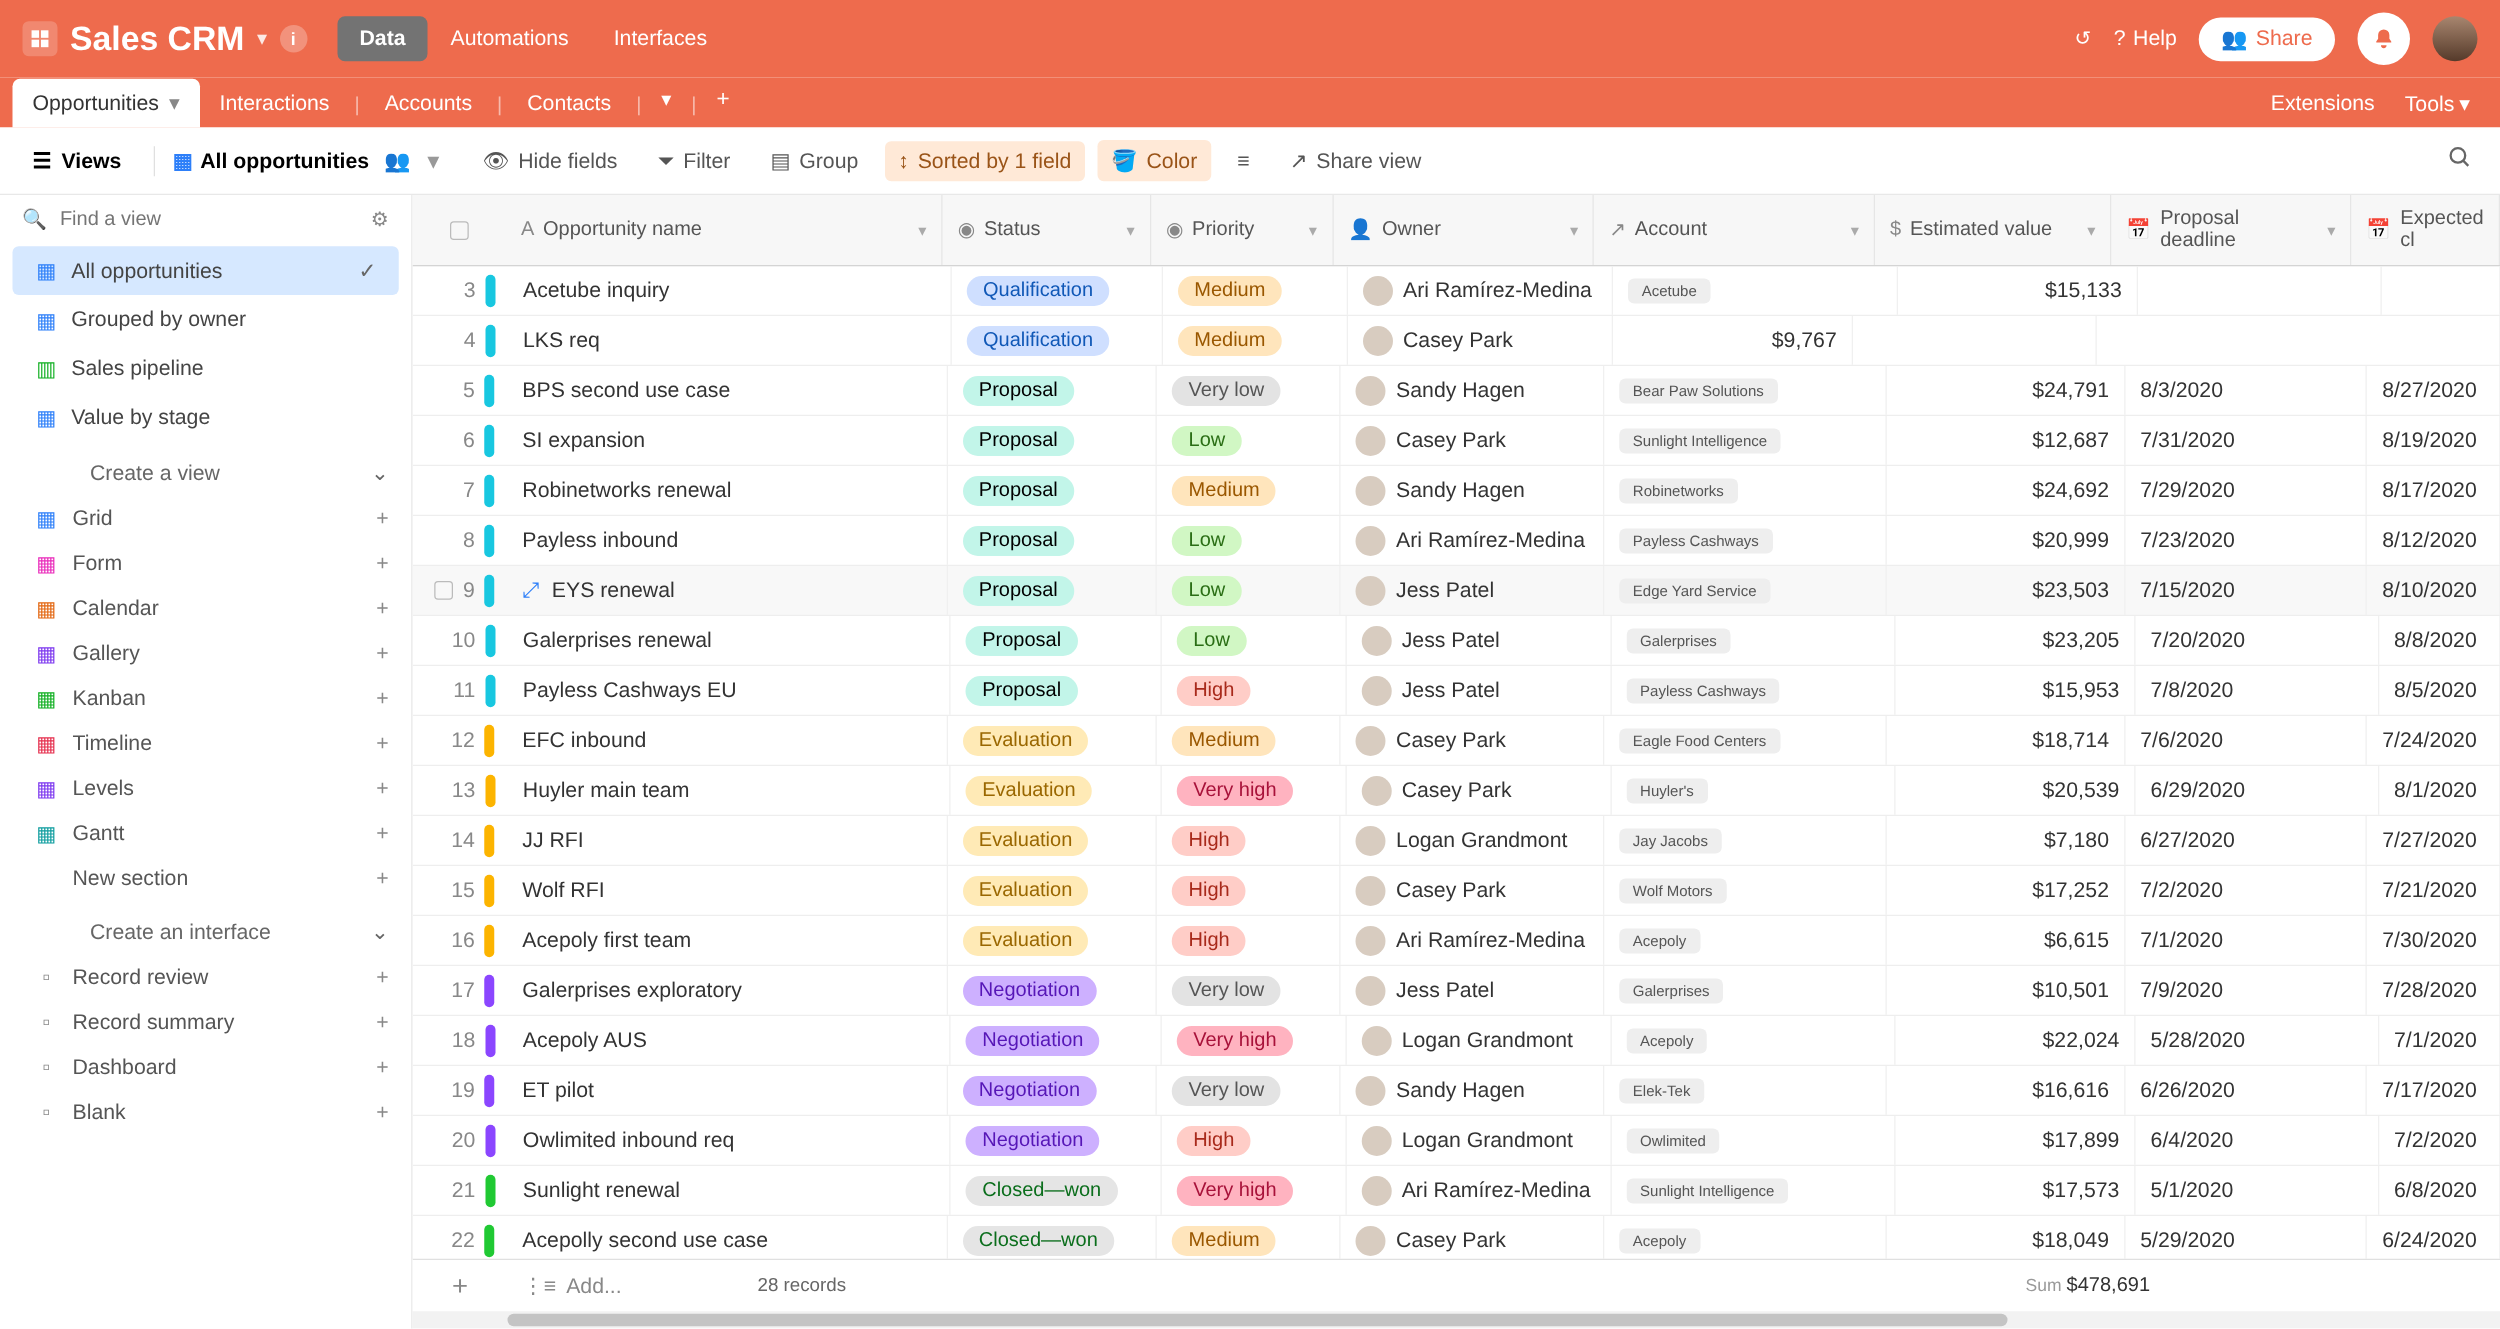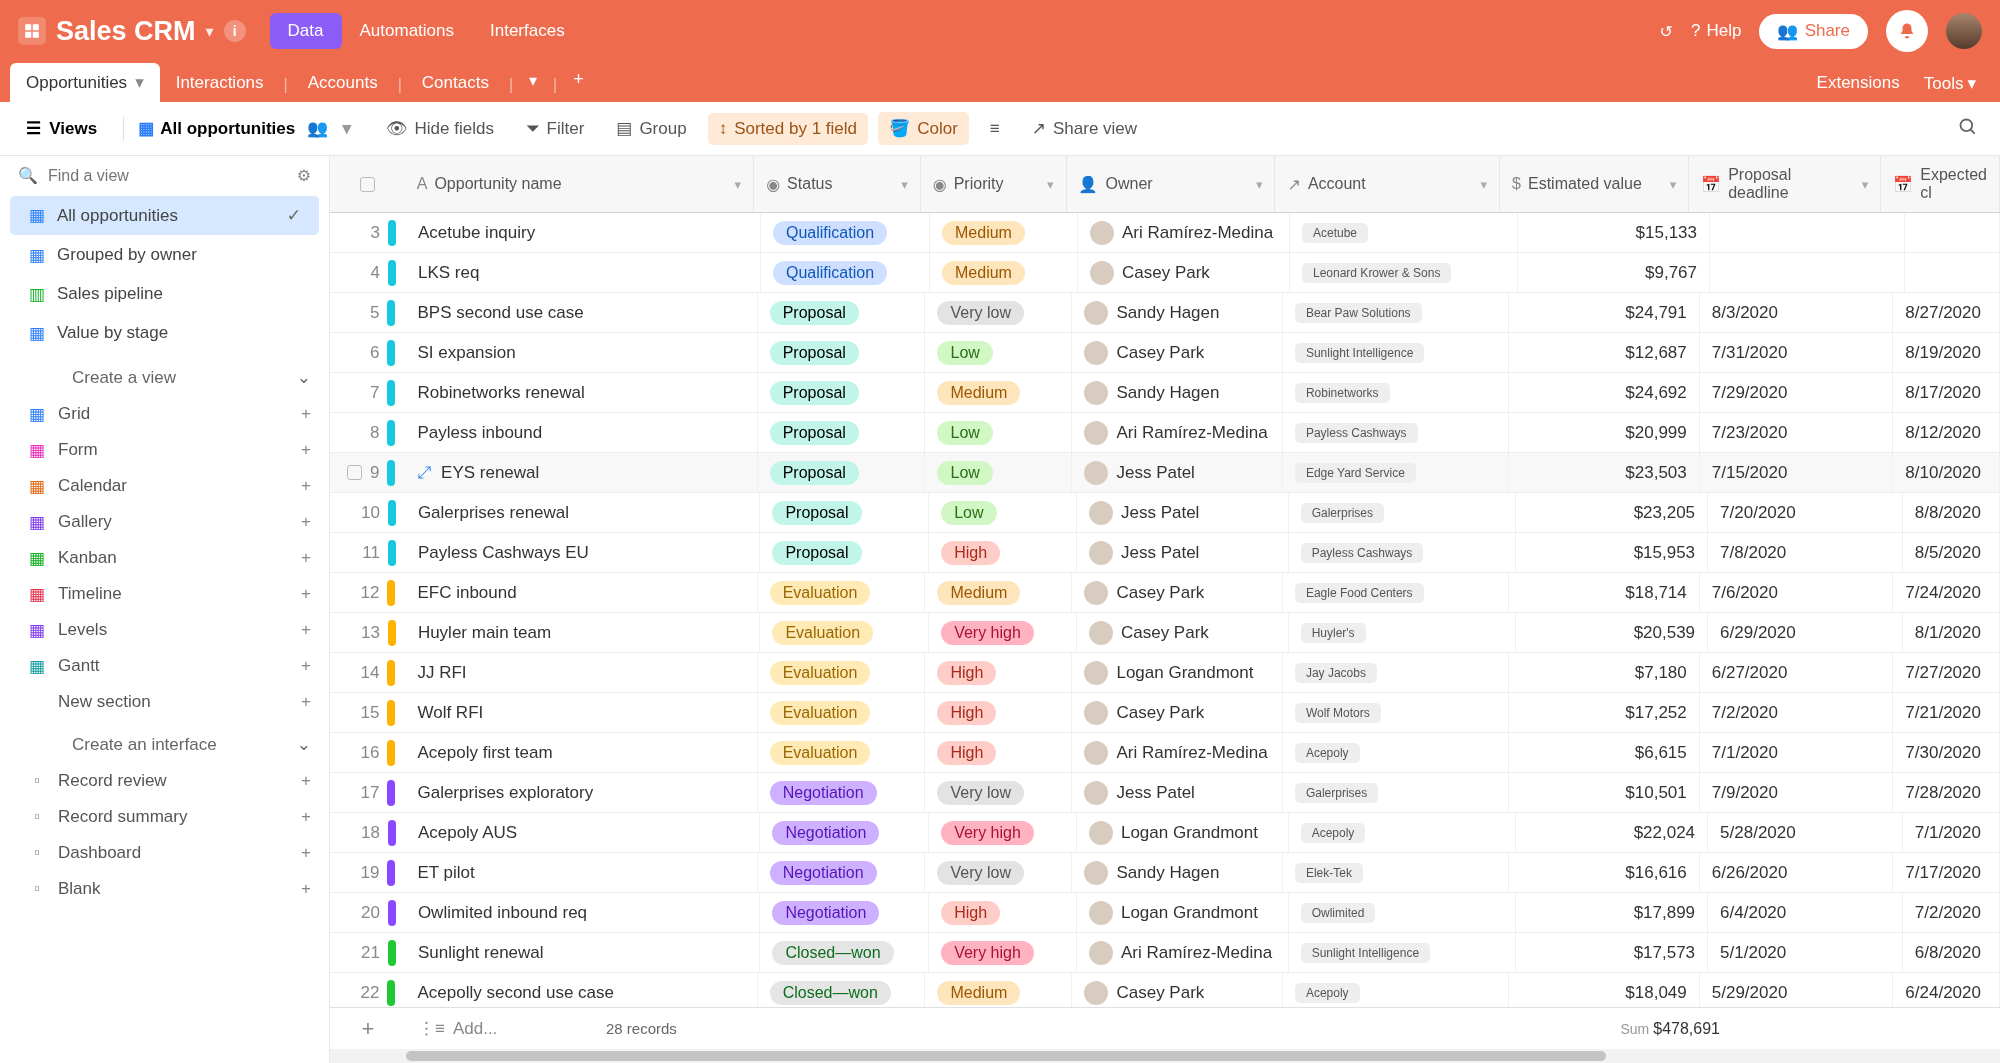--- a/index.html
+++ b/index.html
@@ -5,21 +5,21 @@
 * { margin: 0; padding: 0; box-sizing: border-box; font-family: -apple-system, BlinkMacSystemFont, 'Segoe UI', sans-serif; }
 body { background: #fff; overflow: hidden; width: 2000px; height: 1063px; transform-origin: top left; }
 .header { background: #ee6b4d; color: #fff; height: 62px; display: flex; align-items: center; padding: 0 18px; }
 .logo-icon { width: 28px; height: 28px; background: #fff3; border-radius: 5px; display: flex; align-items: center; justify-content: center; margin-right: 10px; }
 .logo-icon svg { fill: #fff; }
 .app-title { font-size: 27px; font-weight: 600; margin-right: 10px; }
 .chev-down { opacity: .85; margin-right: 10px; }
 .info-circ { width: 22px; height: 22px; border-radius: 50%; background: #fff4; display: flex; align-items: center; justify-content: center; margin-right: 24px; font-size: 14px; font-weight: bold; }
 .top-tabs { display: flex; gap: 0; }
 .top-tab { padding: 8px 18px; font-size: 17px; border-radius: 6px; cursor: pointer; color: #fff; }
-.top-tab.active { background: #8b5cf6; }
+.top-tab.active { background: #737373; font-weight: bold; }
 .header-right { margin-left: auto; display: flex; align-items: center; gap: 18px; }
 .help-btn { display: flex; align-items: center; gap: 6px; font-size: 17px; }
 .share-btn { background: #fff; color: #ee6b4d; padding: 7px 18px; border-radius: 20px; display: flex; align-items: center; gap: 6px; font-size: 17px; font-weight: 500; }
 .bell-btn { width: 42px; height: 42px; border-radius: 50%; background: #fff; display: flex; align-items: center; justify-content: center; }
 .avatar { width: 36px; height: 36px; border-radius: 50%; background: linear-gradient(#a8866f,#553a2a); }
 .subheader { background: #ee6b4d; height: 40px; display: flex; align-items: flex-end; padding: 0 10px; }
 .table-tab { padding: 9px 16px; border-radius: 6px 6px 0 0; font-size: 17px; color: #fff; display: flex; align-items: center; gap: 8px; cursor: pointer; }
 .table-tab.active { background: #fff; color: #333; font-weight: 500; }
 .tab-sep { color: #fff8; margin: 0 4px 8px 4px; }
 .tab-more-btn { color: #fff; padding: 8px 12px; cursor: pointer; margin-bottom: 4px; }
@@ -392,23 +392,20 @@
     <div class="gr-cell gr-status">
             <span class="pill p-qual">Qualification</span>
           </div>
     <div class="gr-cell gr-priority">
             <span class="pill pr-med">Medium</span>
           </div>
     <div class="gr-cell gr-owner">
             <div class="ownav"></div>
             <span>Casey Park</span>
           </div>
-    <div class="gr-cell gr-account">
-            <span class="accpill">Leonard Krower &amp; Sons</span>
-          </div>
     <div class="gr-cell gr-est">
             <span>$9,767</span>
           </div>
     <div class="gr-cell gr-dead">
             <span></span>
           </div>
     <div class="gr-cell gr-exp">
             <span></span>
           </div>
         </div>

